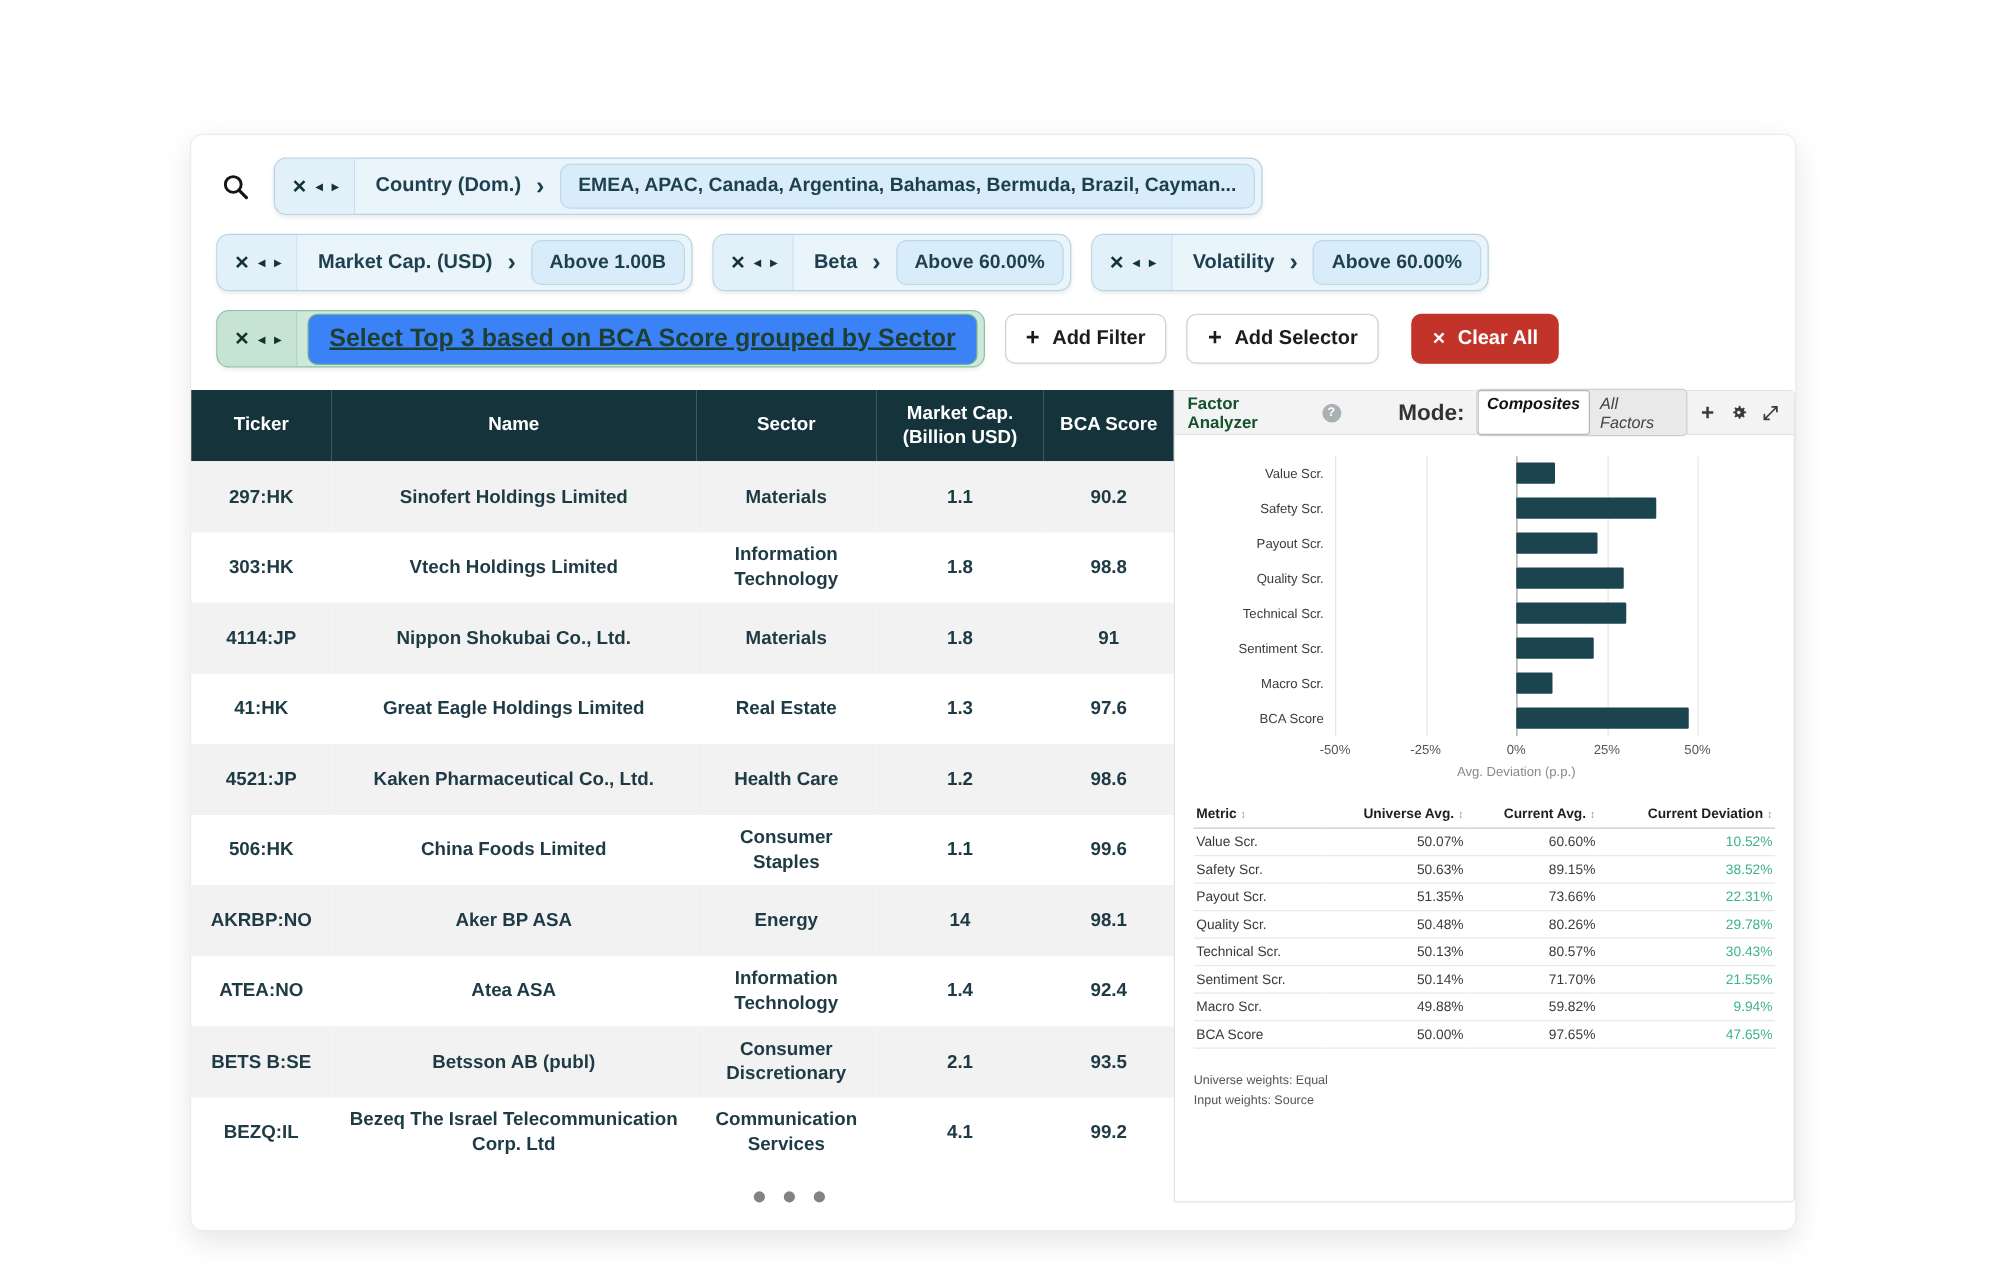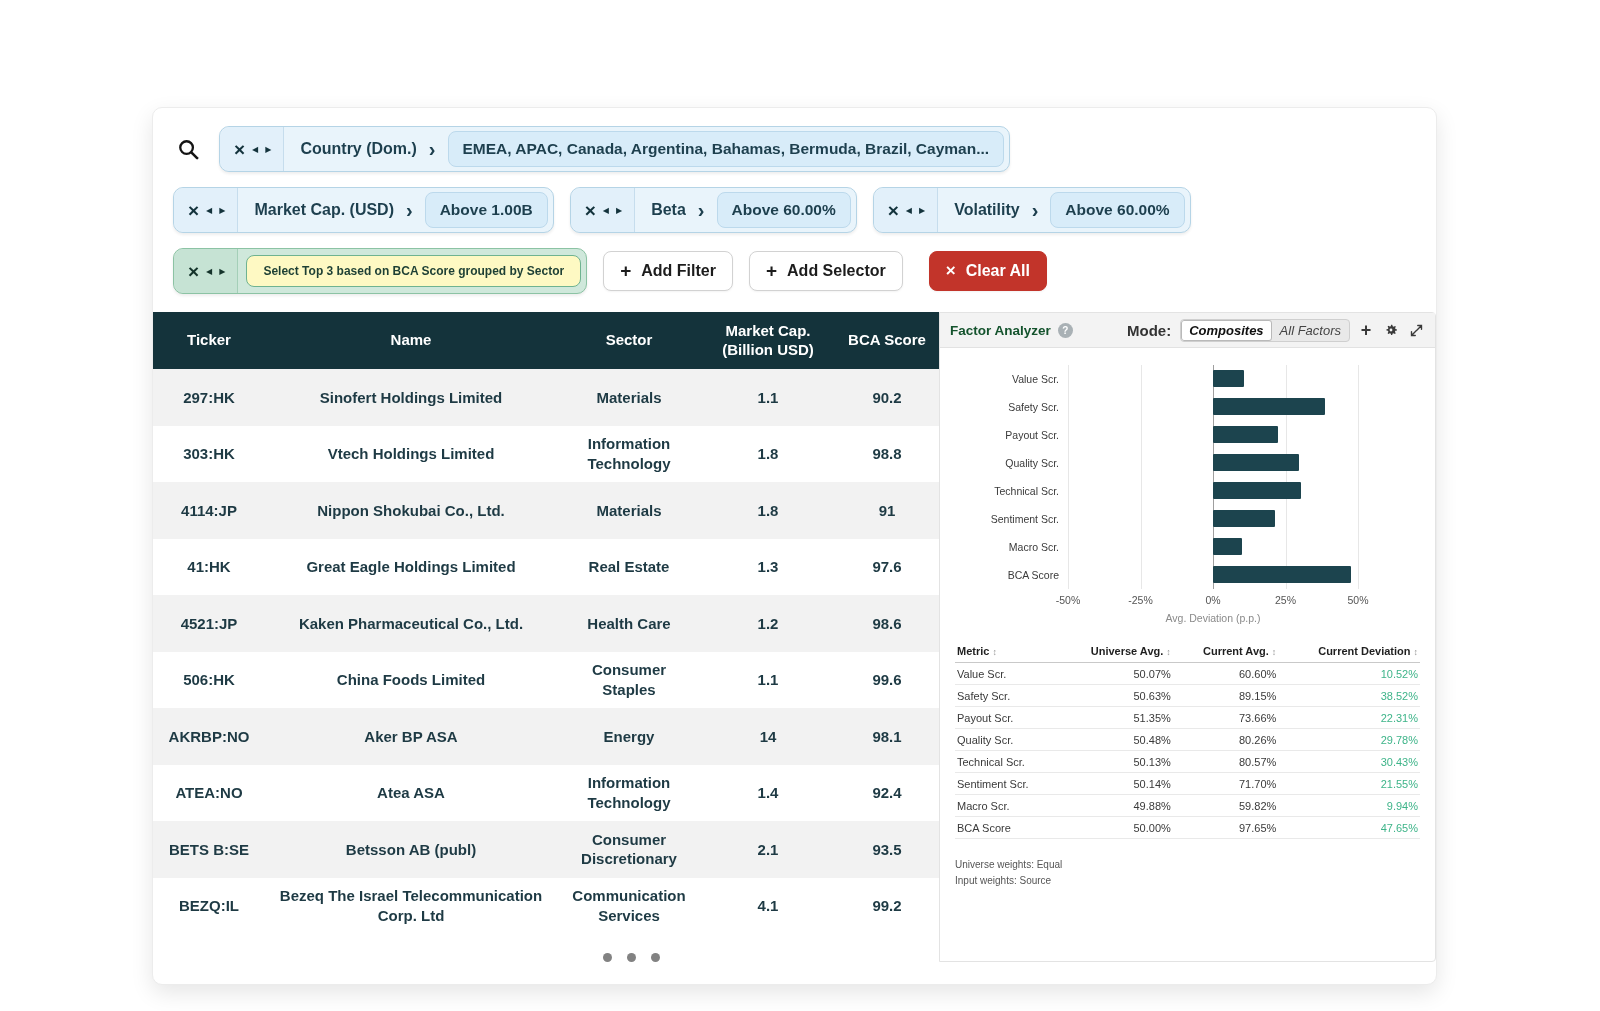--- a/index.html
+++ b/index.html
@@ -23,22 +23,22 @@
   .pill .x { font-size:19px; font-weight:700; color:#13333c; line-height:1; cursor:pointer; }
   .pill .arr { font-size:8px; color:#13333c; cursor:pointer; }
   .pill-label { font-size:16px; font-weight:700; color:#1d3f4e; padding:0 8px 0 16px; white-space:nowrap; cursor:pointer; }
   .pill .chev { font-size:20px; font-weight:700; color:#1d3f4e; padding:0 4px; }
   .pill-value { background:#d8ecf9; border:1px solid #bcd9ec; border-radius:8px; margin:0 5px 0 8px;
     padding:8px 14px; font-size:15.5px; font-weight:600; color:#1d3f4e; white-space:nowrap; cursor:pointer; }
 
   .pill.green { background:#cfe8db; border-color:#8cc3a4; }
   .pill.green .pill-controls { background:#c6e3d4; border-right:1px solid #a4cfb8; }
   .pill.green .x, .pill.green .arr { color:#14332a; }
-  .selector-text { background:#fef9c3; border:1px solid #6fb391; border-radius:8px; margin:0 5px 0 8px;
-    padding:8px 16px; font-size:12px; font-weight:700; color:#1d3f34; white-space:nowrap; cursor:pointer; }
+  .selector-text { background:#3b82f6; border:1px solid #6fb391; border-radius:8px; margin:0 5px 0 8px;
+    padding:8px 16px; font-size:20px; font-weight:700; color:#1d3f34; white-space:nowrap; cursor:pointer;text-decoration:underline; }
 
   .btn { display:inline-flex; align-items:center; gap:10px; height:40px; padding:0 16px;
     background:#fff; border:1px solid #d2d2d2; border-radius:8px; font-size:16px; font-weight:600;
     color:#1c1c1c; cursor:pointer; box-shadow:0 1px 2px rgba(0,0,0,0.05); }
   .btn .plus { font-size:19px; font-weight:700; }
   .btn.danger { background:#c2342a; border-color:#c2342a; color:#fff; margin-left:10px; }
   .btn.danger .x { font-size:17px; font-weight:700; color:#fff; }
 
   
   .content { display:flex; align-items:stretch; margin-top:2px; }
@@ -57,21 +57,21 @@
 
   
   .panel { width:499px; border:1px solid #e3e3e3; border-radius:0 4px 4px 0; background:#fff;
     display:flex; flex-direction:column; }
   .panel-header { display:flex; align-items:center; gap:7px; background:#f3f3f3;
     border-bottom:1px solid #e2e2e2; padding:7px 10px; height:35px; }
   .panel-title { font-size:13.5px; font-weight:700; color:#14532d; }
   .info { display:inline-flex; align-items:center; justify-content:center; width:15px; height:15px;
     border-radius:50%; background:#a9b1b5; color:#fff; font-size:10px; font-weight:700; cursor:pointer; }
   .panel-header .spacer { flex:1; }
-  .mode-label { font-size:15px; font-weight:700; color:#333; margin-right:2px;padding-left:32px; }
+  .mode-label { font-size:18px; font-weight:700; color:#333; margin-right:2px;padding-left:32px; }
   .mode-toggle { display:flex; border:1px solid #cfcfcf; border-radius:4px; overflow:hidden; background:#e9e9e9; }
   .mode-seg { font-size:13px; padding:3px 8px; color:#444; cursor:pointer;font-style:italic; }
   .mode-seg.active { background:#fff; font-weight:700; color:#111; box-shadow:inset 0 0 0 1px #b9b9b9; border-radius:3px; }
   .hicon { display:inline-flex; align-items:center; justify-content:center; width:18px; cursor:pointer; color:#3a3a3a; }
   .hicon.plus-h { font-size:18px; font-weight:700; }
 
   .chart-wrap { padding:17px 0 0 0; }
   .chart { display:flex; }
   .chart-labels { width:128px; display:flex; flex-direction:column; }
   .c-label { height:28px; line-height:28px; font-size:10.5px; color:#3a3a3a; text-align:right; padding-right:9px;

